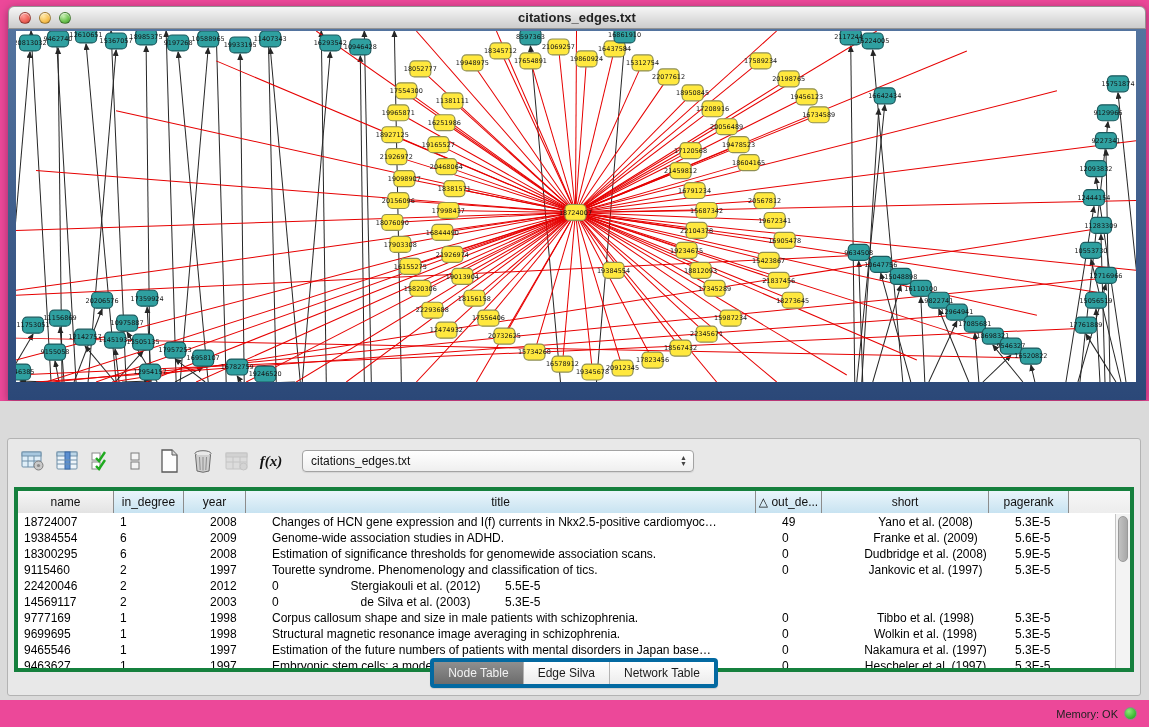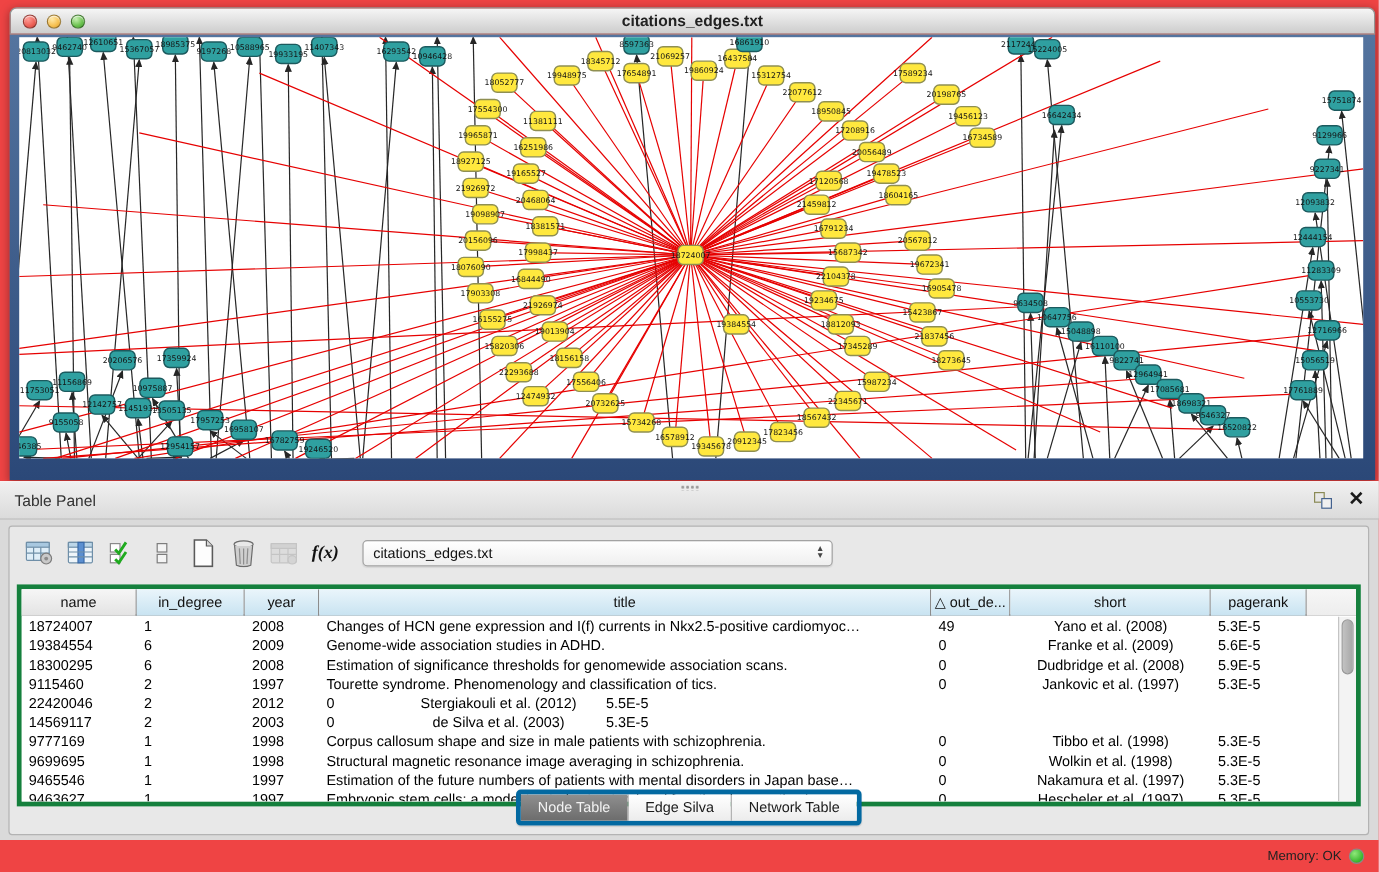--- a/index.html
+++ b/index.html
@@ -1,18 +1,18 @@
 <!DOCTYPE html>
 <html><head>
 <meta charset="utf-8">
 <style>
   * { margin:0; padding:0; box-sizing:border-box; }
   html,body { width:1149px; height:727px; }
   body { font-family:"Liberation Sans", sans-serif; background:#e3e5e8; overflow:hidden; }
-  .desktop { position:relative; width:1149px; height:727px; background:#ef4444; }
+  .desktop { position:relative; width:1149px; height:727px; background:#ec4899; }
 
   
   .graph-window { position:absolute; left:8px; top:6px; width:1138px; height:394px;
     border-radius:6px 6px 0 0; box-shadow:0 2px 8px rgba(0,0,0,.35); }
   .titlebar { height:23px; background:linear-gradient(#f6f6f6,#cccccc);
     border:1px solid #939393; border-radius:6px 6px 0 0; position:relative;
     display:flex; align-items:center; justify-content:center; }
   .win-title { font-size:13px; color:#222; font-weight:bold; }
   .traffic { position:absolute; left:10px; top:5px; display:flex; gap:8px; }
   .tl { width:12px; height:12px; border-radius:50%; border:1px solid rgba(0,0,0,.35);
@@ -738,30 +738,20 @@
             <g>
               <rect x="1058.5" y="287" width="21" height="16" rx="4.5" fill="#2fa0a0" stroke="#1c5a5e" stroke-width="1.2"></rect>
               <text x="1069" y="297.3" text-anchor="middle" font-size="6.5" font-family="&quot;DejaVu Sans&quot;, sans-serif" fill="#141414">17761889</text>
             </g>
           </g>
         </svg>
     </div>
   </div>
 
   <div class="table-panel">
-    <div class="panel-titlebar">
-      <div class="split-grip"></div>
-      <span>Table Panel</span>
-      <span class="spacer"></span>
-      <span class="float-icon">
-          <span class="sq1"></span>
-          <span class="sq2"></span>
-        </span>
-      <span class="close-icon">✕</span>
-    </div>
 
     <div class="panel-body">
       <div class="toolbar">
         <span class="tb-icon">
           <svg width="24" height="22" viewBox="0 0 24 22">
               <rect x="1" y="2" width="19" height="15" rx="1" fill="#dfeef8" stroke="#6f8fa8"></rect>
               <rect x="1" y="2" width="19" height="4" fill="#a8c8e0" stroke="#6f8fa8"></rect>
               <line x1="7" y1="6" x2="7" y2="17" stroke="#6f8fa8"></line>
               <line x1="13" y1="6" x2="13" y2="17" stroke="#6f8fa8"></line>
               <line x1="1" y1="11" x2="20" y2="11" stroke="#6f8fa8"></line>
@@ -825,21 +815,21 @@
           <span class="stepper">
               <span>▲</span>
               <span>▼</span>
             </span>
         </div>
       </div>
 
       <div class="tbl">
         <div class="thead" id="thead">
             <div class="th plain" style="width: 96px;">name</div>
-            <div class="th" style="width: 90px;">in_degree</div>
+            <div class="th" style="width: 70px;">in_degree</div>
             <div class="th" style="width: 62px;">year</div>
             <div class="th" style="width: 510px;">title</div>
             <div class="th" style="width: 66px;">△ out_de...</div>
             <div class="th" style="width: 167px;">short</div>
             <div class="th" style="width: 80px;">pagerank</div>
             <div class="th filler"></div>
           </div>
         <div class="tbody" id="tbody">
             <div class="tr">
               <div class="td" style="width: 96px;">18724007</div>

